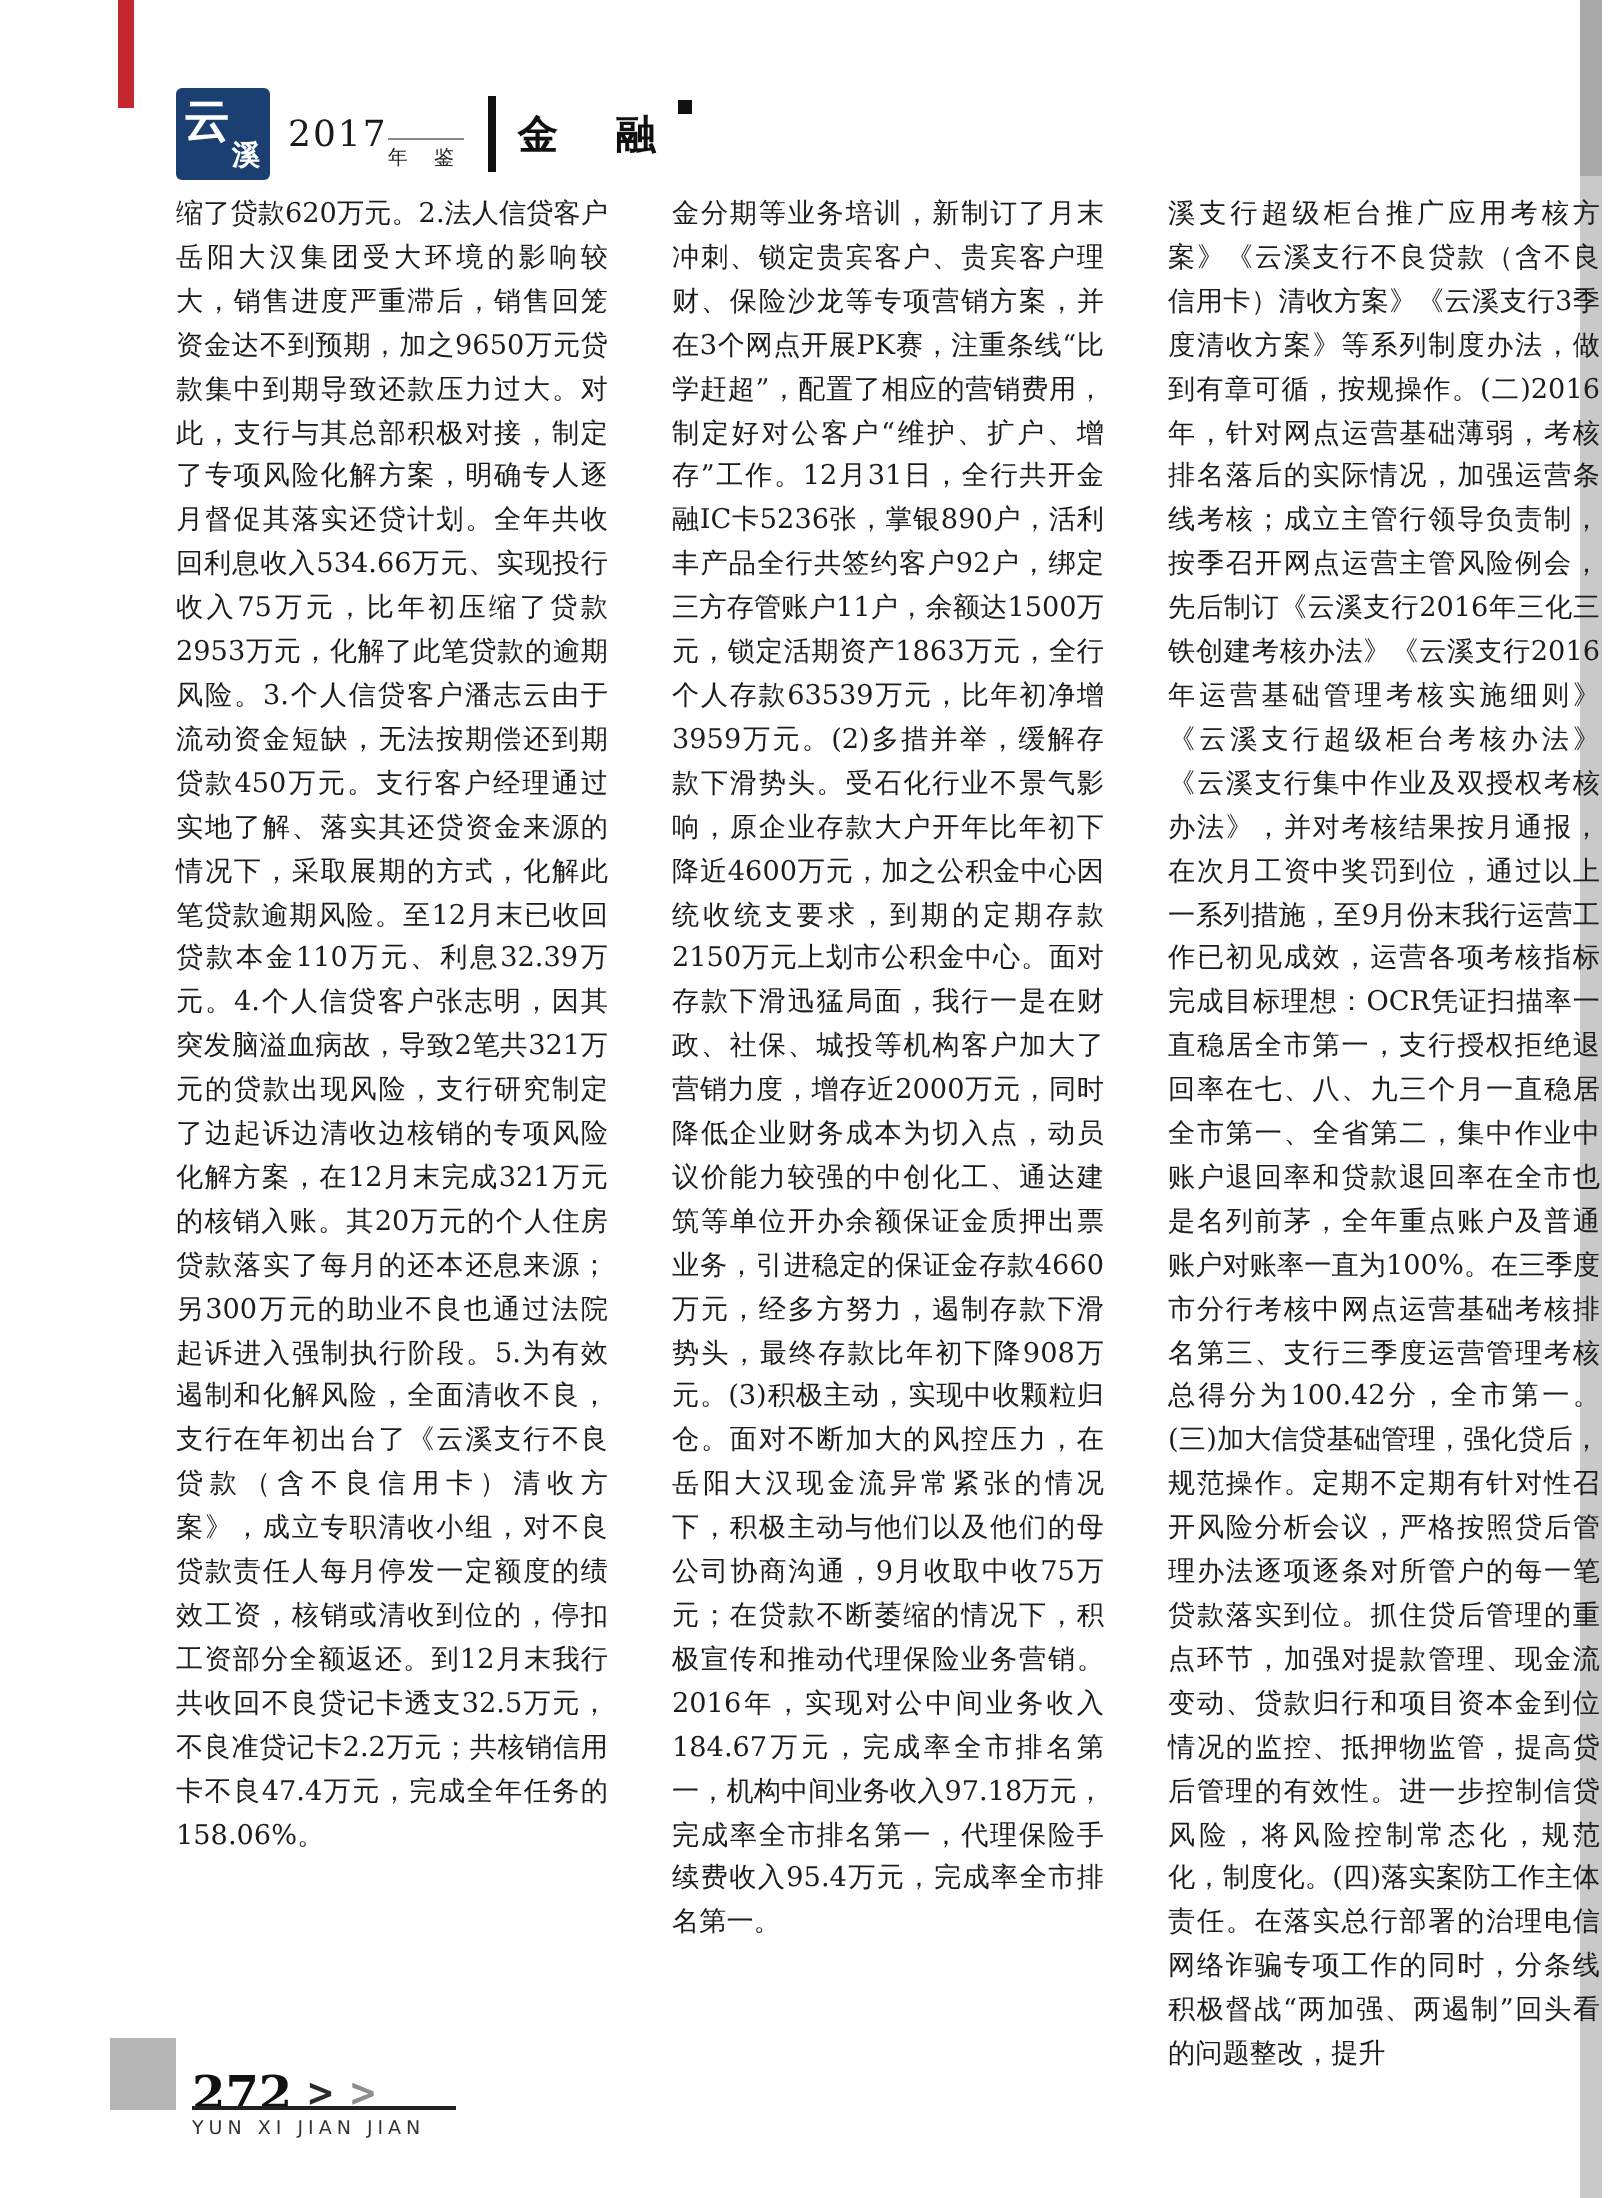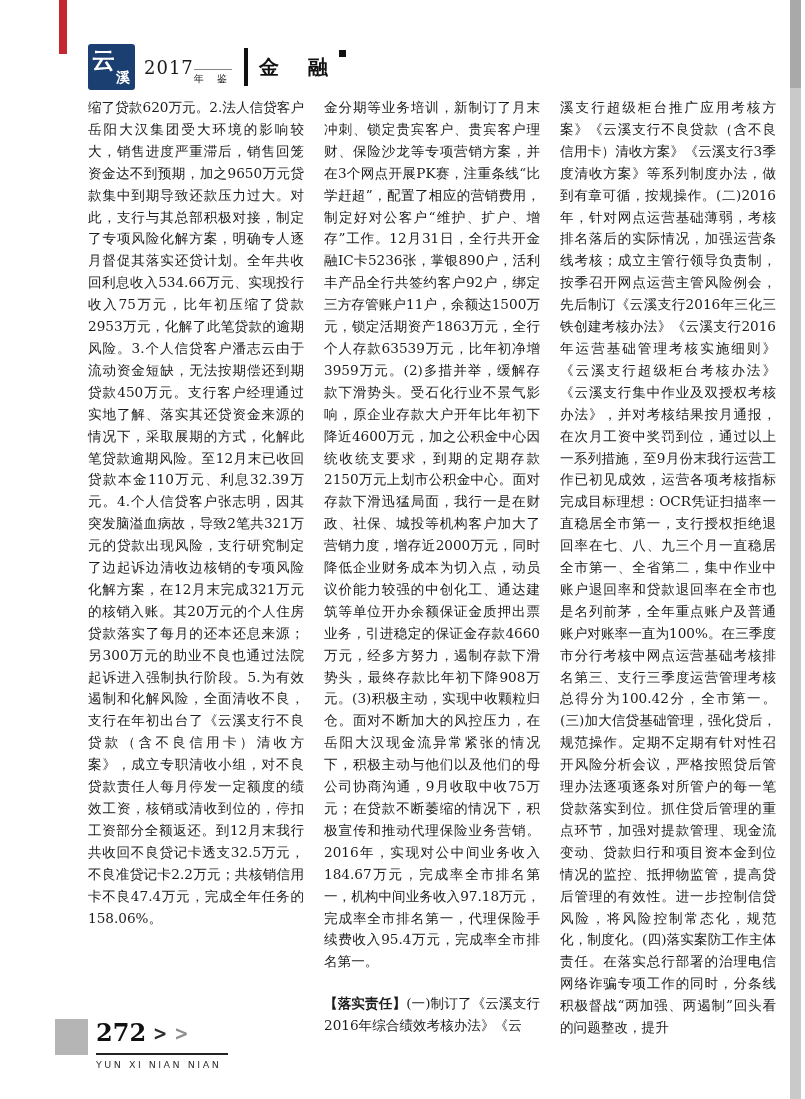--- a/index.html
+++ b/index.html
@@ -22,37 +22,37 @@
   .lg1 { position: absolute; left: 4px; top: 1px; font-size: 23px; font-weight: bold; }
   .lg2 { position: absolute; right: 5px; bottom: 3px; font-size: 14px; font-weight: bold; }
   .yr { display: flex; align-items: center; margin-left: 9px; }
   .y  { font-size: 18px; letter-spacing: 1px; color: #1a1a1a; }
   .yl { font-size: 10px; letter-spacing: 5px; margin-top: 20px; border-top: 1px solid #888; padding-top: 2px; color: #222; white-space: nowrap; }
   .vbar { width: 4px; height: 38px; background: #101010; margin: 0 11px 0 12px; }
   .sec { font-size: 20px; font-weight: bold; letter-spacing: 11px; color: #111; font-family: "DejaVu Sans", sans-serif; white-space: nowrap; text-align: right; }
   .sq { width: 7px; height: 7px; background: #111; margin-left: 0; align-self: flex-start; margin-top: 8px; }
 
   
-  .cols { position: absolute; left: 88px; top: 97px; width: 700px; display: flex; gap: 20px; }
+  .cols { position: absolute; left: 88px; top: 97px; width: 700px; display: flex; gap: 32px; }
   .col  { flex: 0 0 216px; width: 216px; }
   .blk  {
     margin: 0;
     font-size: 13.6px;
     line-height: 21.9px;
     color: #1c1c1c;
     text-align: justify;
     text-justify: inter-ideograph;
   }
   .gap { margin-top: 20px; }
   .lbl { font-weight: bold; font-family: "DejaVu Sans", sans-serif; }
 
   
   .ftr { position: absolute; left: 0; top: 1016px; width: 320px; height: 80px; }
   .gray-block { position: absolute; left: 55px; top: 3px; width: 33px; height: 36px; background: #b5b5b5; }
-  .pn-row { position: absolute; left: 96px; top: 2px; display: flex; align-items: center; gap: 7px; }
+  .pn-row { position: absolute; left: 96px; top: 16px; display: flex; align-items: center; gap: 7px; }
   .pn { font-size: 24px; font-weight: bold; color: #111; }
   .ar { font-size: 17px; font-weight: bold; transform: scaleY(1.15); font-family: "DejaVu Sans", sans-serif; }
   .a1 { color: #2b2b2b; }
   .a2 { color: #8d8d8d; }
   .rule { position: absolute; left: 96px; top: 37px; width: 132px; height: 2px; background: #222; }
   .journal { position: absolute; left: 96px; top: 43px; font-size: 9.5px; letter-spacing: 2.5px; color: #333; font-family: "DejaVu Sans", sans-serif; }
 </style>
 </head>
 <body>
 
@@ -77,33 +77,32 @@
   </header>
 
   <main class="cols">
 
     <div class="col">
       <p class="blk"><span>缩了贷款620万元。2.法人信贷客户岳阳大汉集团受大环境的影响较大，销售进度严重滞后，销售回笼资金达不到预期，加之9650万元贷款集中到期导致还款压力过大。对此，支行与其总部积极对接，制定了专项风险化解方案，明确专人逐月督促其落实还贷计划。全年共收回利息收入534.66万元、实现投行收入75万元，比年初压缩了贷款2953万元，化解了此笔贷款的逾期风险。3.个人信贷客户潘志云由于流动资金短缺，无法按期偿还到期贷款450万元。支行客户经理通过实地了解、落实其还贷资金来源的情况下，采取展期的方式，化解此笔贷款逾期风险。至12月末已收回贷款本金110万元、利息32.39万元。4.个人信贷客户张志明，因其突发脑溢血病故，导致2笔共321万元的贷款出现风险，支行研究制定了边起诉边清收边核销的专项风险化解方案，在12月末完成321万元的核销入账。其20万元的个人住房贷款落实了每月的还本还息来源；另300万元的助业不良也通过法院起诉进入强制执行阶段。5.为有效遏制和化解风险，全面清收不良，支行在年初出台了《云溪支行不良贷款（含不良信用卡）清收方案》，成立专职清收小组，对不良贷款责任人每月停发一定额度的绩效工资，核销或清收到位的，停扣工资部分全额返还。到12月末我行共收回不良贷记卡透支32.5万元，不良准贷记卡2.2万元；共核销信用卡不良47.4万元，完成全年任务的158.06%。</span></p>
     </div>
 
     <div class="col">
       <p class="blk"><span>金分期等业务培训，新制订了月末冲刺、锁定贵宾客户、贵宾客户理财、保险沙龙等专项营销方案，并在3个网点开展PK赛，注重条线“比学赶超”，配置了相应的营销费用，制定好对公客户“维护、扩户、增存”工作。12月31日，全行共开金融IC卡5236张，掌银890户，活利丰产品全行共签约客户92户，绑定三方存管账户11户，余额达1500万元，锁定活期资产1863万元，全行个人存款63539万元，比年初净增3959万元。(2)多措并举，缓解存款下滑势头。受石化行业不景气影响，原企业存款大户开年比年初下降近4600万元，加之公积金中心因统收统支要求，到期的定期存款2150万元上划市公积金中心。面对存款下滑迅猛局面，我行一是在财政、社保、城投等机构客户加大了营销力度，增存近2000万元，同时降低企业财务成本为切入点，动员议价能力较强的中创化工、通达建筑等单位开办余额保证金质押出票业务，引进稳定的保证金存款4660万元，经多方努力，遏制存款下滑势头，最终存款比年初下降908万元。(3)积极主动，实现中收颗粒归仓。面对不断加大的风控压力，在岳阳大汉现金流异常紧张的情况下，积极主动与他们以及他们的母公司协商沟通，9月收取中收75万元；在贷款不断萎缩的情况下，积极宣传和推动代理保险业务营销。2016年，实现对公中间业务收入184.67万元，完成率全市排名第一，机构中间业务收入97.18万元，完成率全市排名第一，代理保险手续费收入95.4万元，完成率全市排名第一。</span></p>
-      <p class="blk gap"><span class="lbl">【落实责任】</span><span>(一)制订了《云溪支行2016年综合绩效考核办法》《云</span></p>
     </div>
 
     <div class="col">
       <p class="blk"><span>溪支行超级柜台推广应用考核方案》《云溪支行不良贷款（含不良信用卡）清收方案》《云溪支行3季度清收方案》等系列制度办法，做到有章可循，按规操作。(二)2016年，针对网点运营基础薄弱，考核排名落后的实际情况，加强运营条线考核；成立主管行领导负责制，按季召开网点运营主管风险例会，先后制订《云溪支行2016年三化三铁创建考核办法》《云溪支行2016年运营基础管理考核实施细则》《云溪支行超级柜台考核办法》《云溪支行集中作业及双授权考核办法》，并对考核结果按月通报，在次月工资中奖罚到位，通过以上一系列措施，至9月份末我行运营工作已初见成效，运营各项考核指标完成目标理想：OCR凭证扫描率一直稳居全市第一，支行授权拒绝退回率在七、八、九三个月一直稳居全市第一、全省第二，集中作业中账户退回率和贷款退回率在全市也是名列前茅，全年重点账户及普通账户对账率一直为100%。在三季度市分行考核中网点运营基础考核排名第三、支行三季度运营管理考核总得分为100.42分，全市第一。(三)加大信贷基础管理，强化贷后，规范操作。定期不定期有针对性召开风险分析会议，严格按照贷后管理办法逐项逐条对所管户的每一笔贷款落实到位。抓住贷后管理的重点环节，加强对提款管理、现金流变动、贷款归行和项目资本金到位情况的监控、抵押物监管，提高贷后管理的有效性。进一步控制信贷风险，将风险控制常态化，规范化，制度化。(四)落实案防工作主体责任。在落实总行部署的治理电信网络诈骗专项工作的同时，分条线积极督战“两加强、两遏制”回头看的问题整改，提升</span></p>
     </div>
 
   </main>
 
   <footer class="ftr">
     <div class="gray-block"></div>
     <div class="pn-row">
       <span class="pn">272</span>
       <span class="ar a1">&gt;</span>
       <span class="ar a2">&gt;</span>
     </div>
     <div class="rule"></div>
-    <div class="journal">YUN XI NIAN NIAN</div>
+    <div class="journal">YUN XI JIAN JIAN</div>
   </footer>
 
 </div>
 
 </body></html>

